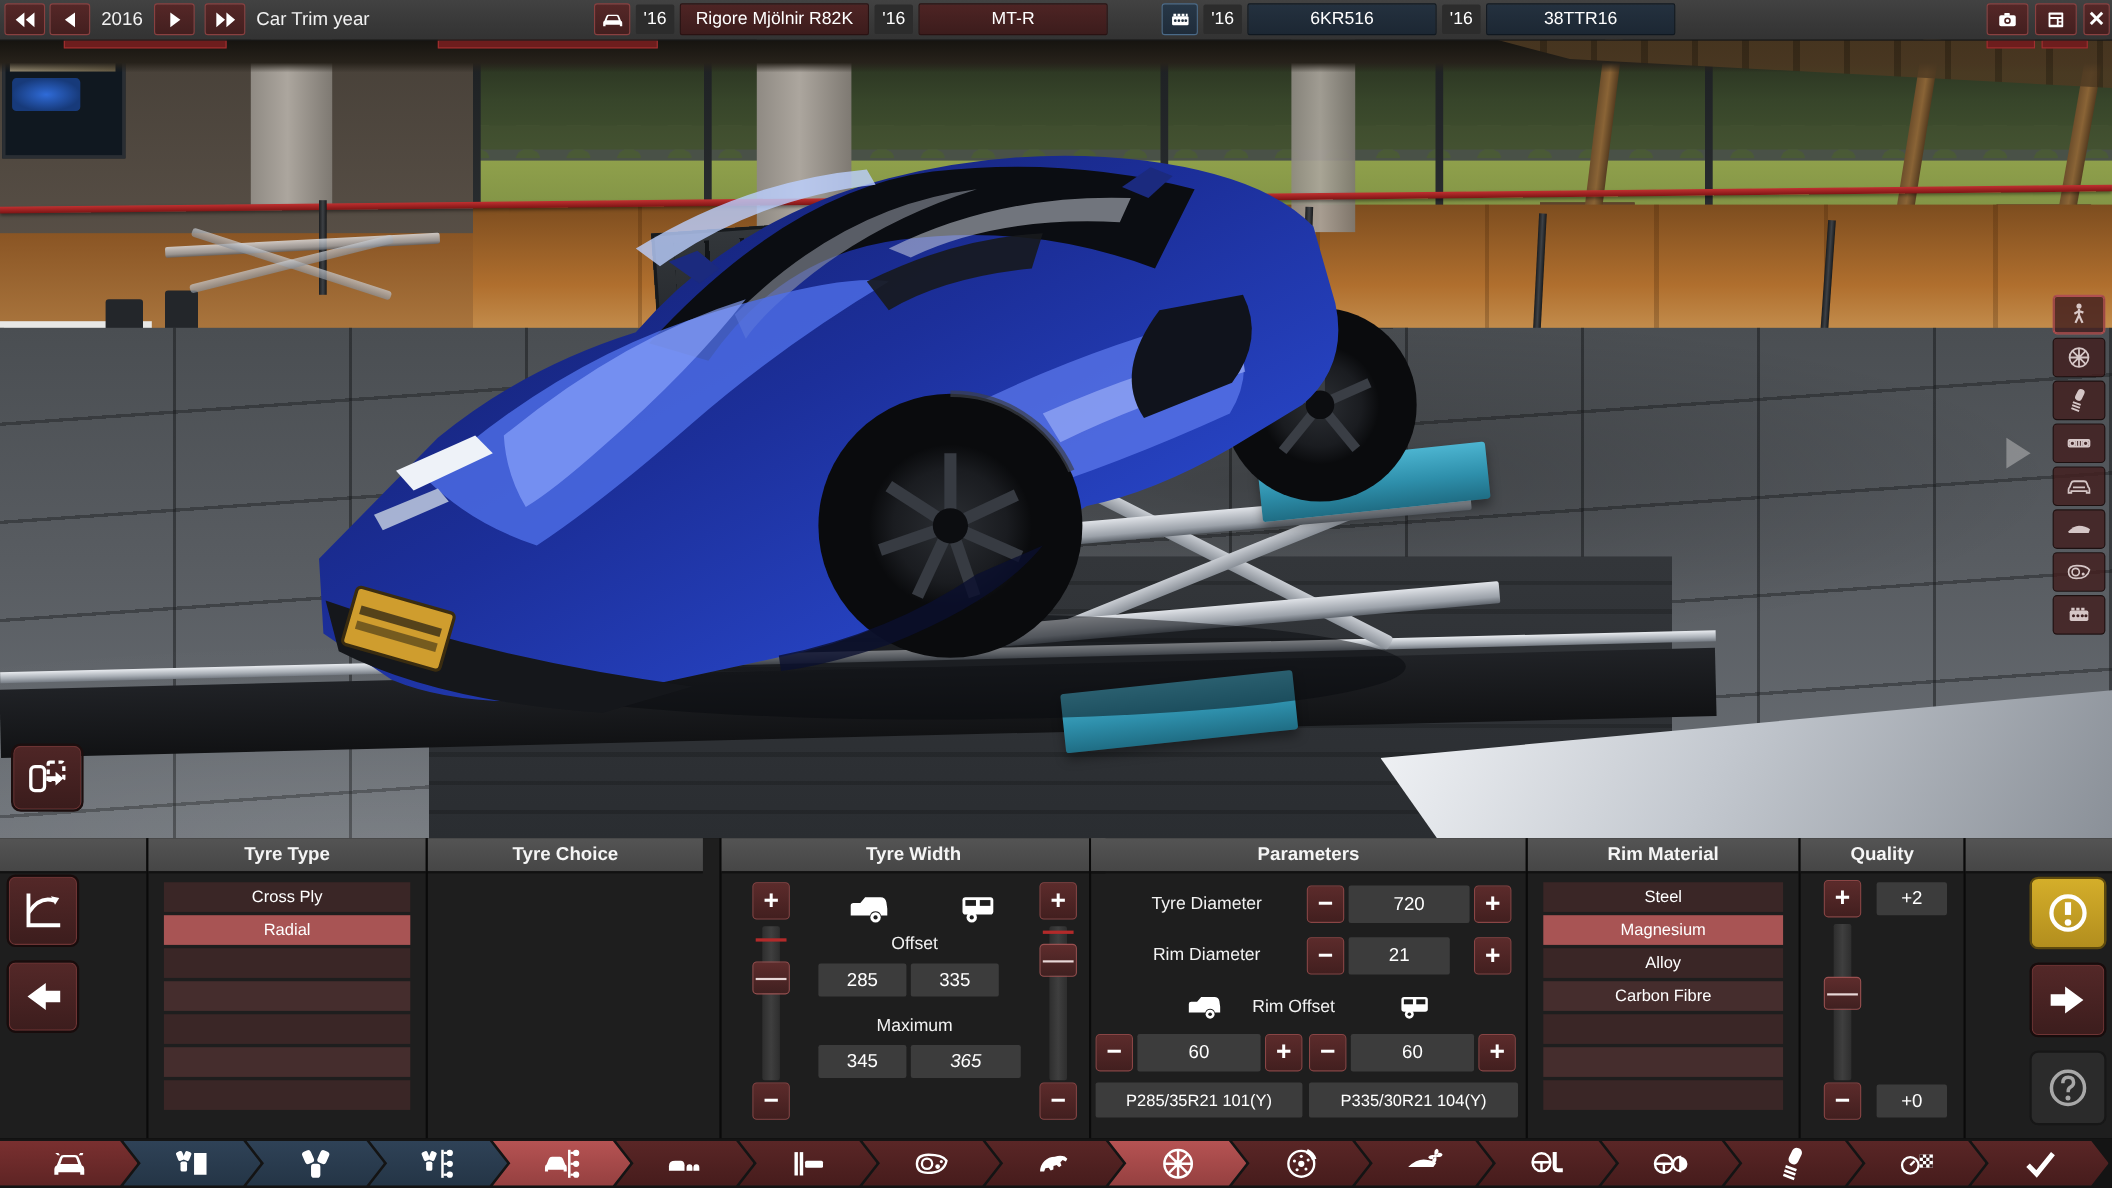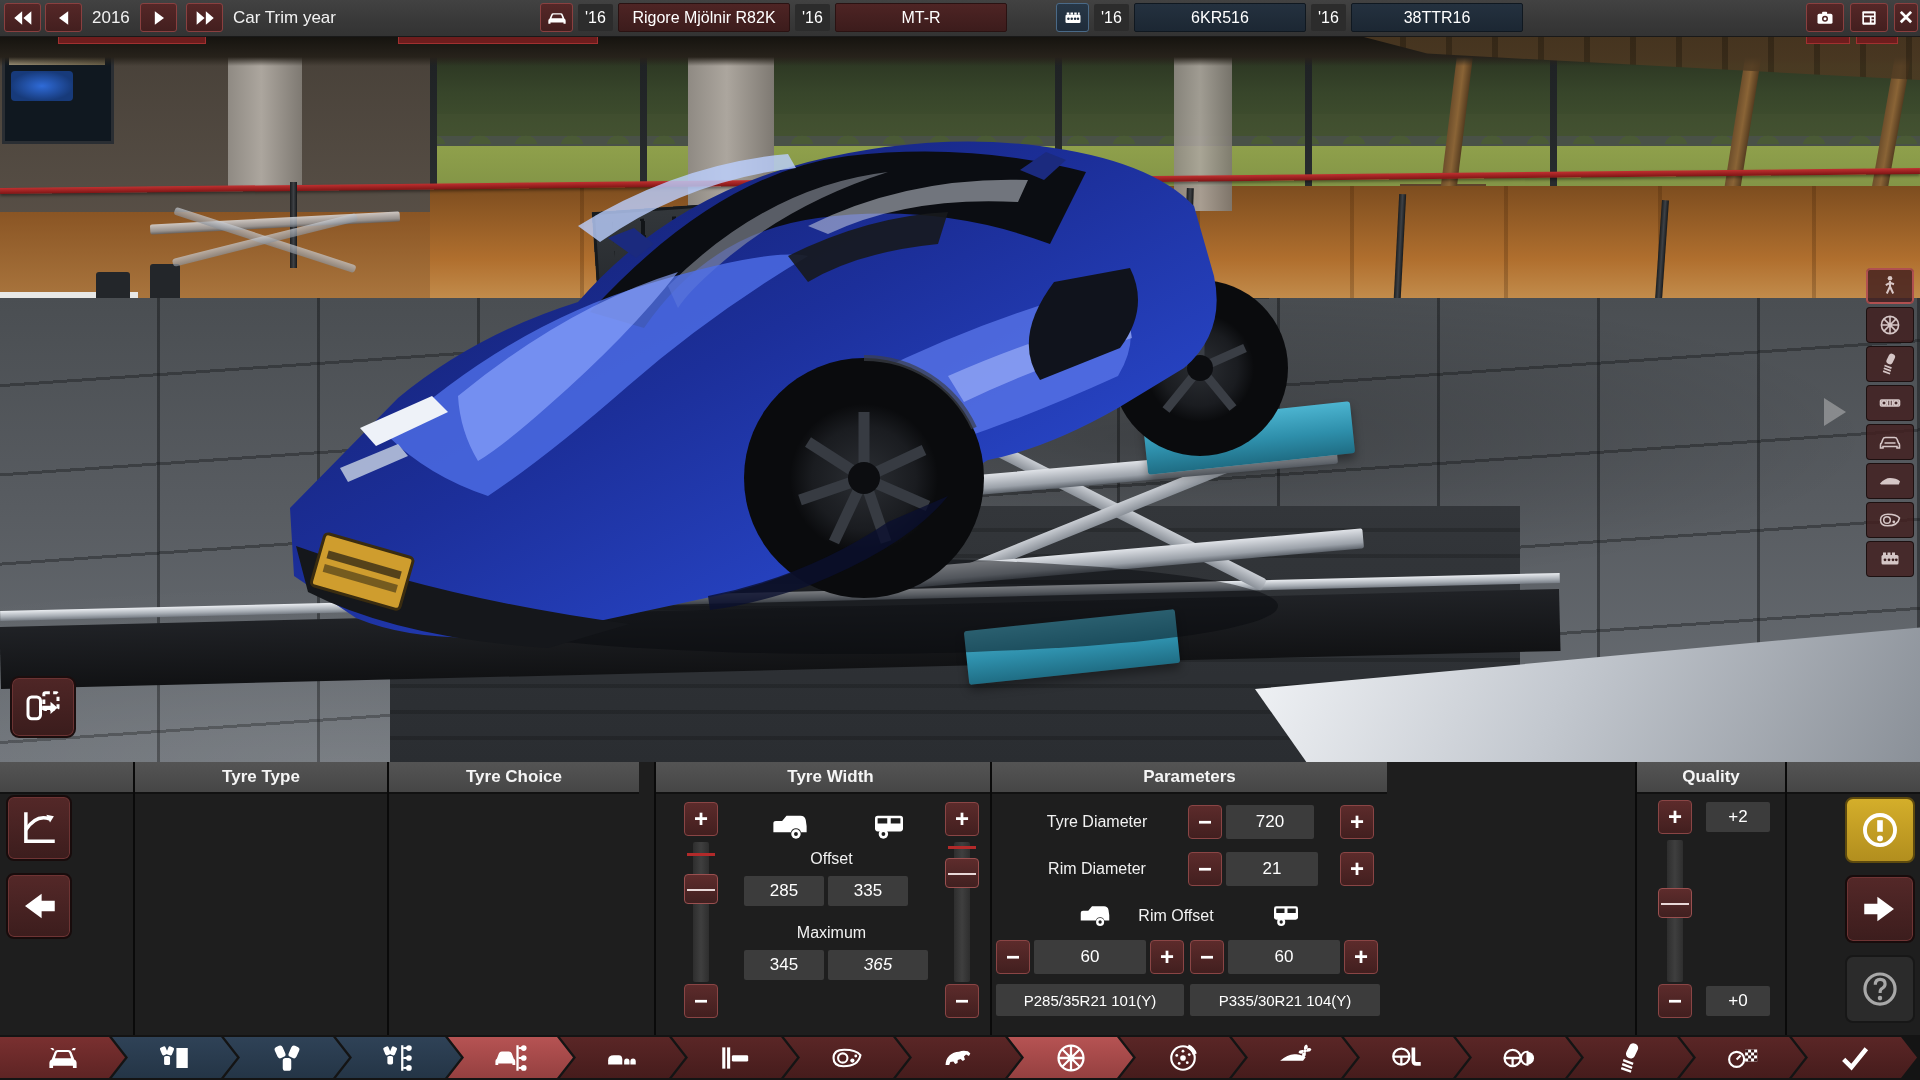--- a/index.html
+++ b/index.html
@@ -481,20 +481,29 @@
       </div>
       <div class="big-btn" style="left:6px;top:111px;width:66px;height:66px;">
         <svg viewBox="0 0 24 24">
             <path fill="#fff" d="M13.5 5v4H21v6h-7.5v4L4 12z"></path>
           </svg>
       </div>
     </div>
 
     <div class="col" style="left:133px;width:254px;">
       <div class="col-header">Tyre Type</div>
+      <div class="list">
+          <div class="list-row">Cross Ply</div>
+          <div class="list-row selected">Radial</div>
+          <div class="list-row"></div>
+          <div class="list-row"></div>
+          <div class="list-row"></div>
+          <div class="list-row"></div>
+          <div class="list-row"></div>
+        </div>
     </div>
 
     <div class="col" style="left:387px;width:252px;">
       <div class="col-header">Tyre Choice</div>
     </div>
 
     <div class="col" style="left:639px;width:351px;margin-left:15px;">
       <div class="col-header">Tyre Width</div>
 
       <div class="sq-btn" style="left:28px;top:40px;">+</div>
@@ -532,21 +541,21 @@
       <div class="valbox" style="left:172px;top:114px;width:80px;height:30px;">335</div>
       <div class="plabel" style="left:0;top:162px;width:351px;justify-content:center;">Maximum</div>
       <div class="valbox" style="left:88px;top:188px;width:80px;height:30px;">345</div>
       <div class="valbox" style="left:172px;top:188px;width:100px;height:30px;font-style:italic;">365</div>
     </div>
 
     <div class="col" style="left:990px;width:397px;">
       <div class="col-header">Parameters</div>
       <div class="plabel" style="left:20px;top:43px;width:170px;height:34px;justify-content:center;">Tyre Diameter</div>
       <div class="sq-btn" style="left:196px;top:43px;">−</div>
-      <div class="valbox" style="left:234px;top:43px;width:88px;height:34px;">720</div>
+      <div class="valbox" style="left:234px;top:43px;width:110px;height:34px;">720</div>
       <div class="sq-btn" style="left:348px;top:43px;">+</div>
 
       <div class="plabel" style="left:20px;top:90px;width:170px;height:34px;justify-content:center;">Rim Diameter</div>
       <div class="sq-btn" style="left:196px;top:90px;">−</div>
       <div class="valbox" style="left:234px;top:90px;width:92px;height:34px;">21</div>
       <div class="sq-btn" style="left:348px;top:90px;">+</div>
 
       <div class="axicon" style="left:80px;top:136px;width:46px;height:36px;">
         <svg viewBox="0 0 24 24">
             <path fill="#fff" d="M2.5 15V9.8q0-1.3 1.5-1.3h3.5L10 5.5h8q2.5 0 3 2.5l.5 3.5v3.5h-3.2a3 3 0 0 0-5.8 0H2.5z"></path>
@@ -571,20 +580,32 @@
       <div class="valbox" style="left:42px;top:178px;width:112px;height:34px;">60</div>
       <div class="sq-btn" style="left:158px;top:178px;">+</div>
       <div class="sq-btn" style="left:198px;top:178px;">−</div>
       <div class="valbox" style="left:236px;top:178px;width:112px;height:34px;">60</div>
       <div class="sq-btn" style="left:352px;top:178px;">+</div>
 
       <div class="valbox" style="left:4px;top:222px;width:188px;height:32px;font-size:15px;">P285/35R21 101(Y)</div>
       <div class="valbox" style="left:198px;top:222px;width:190px;height:32px;font-size:15px;">P335/30R21  104(Y)</div>
     </div>
 
+    <div class="col" style="left:1387px;width:248px;">
+      <div class="col-header">Rim Material</div>
+      <div class="list">
+          <div class="list-row">Steel</div>
+          <div class="list-row selected">Magnesium</div>
+          <div class="list-row">Alloy</div>
+          <div class="list-row">Carbon Fibre</div>
+          <div class="list-row"></div>
+          <div class="list-row"></div>
+          <div class="list-row"></div>
+        </div>
+    </div>
 
     <div class="col" style="left:1635px;width:150px;">
       <div class="col-header">Quality</div>
       <div class="sq-btn" style="left:21px;top:38px;">+</div>
       <div class="valbox" style="left:69px;top:40px;width:64px;height:30px;">+2</div>
       <div class="vtrack" style="left:30px;top:78px;height:142px;"></div>
       <div class="vhandle" style="left:21px;top:126px;"></div>
       <div class="sq-btn" style="left:21px;top:222px;">−</div>
       <div class="valbox" style="left:69px;top:224px;width:64px;height:30px;">+0</div>
     </div>

